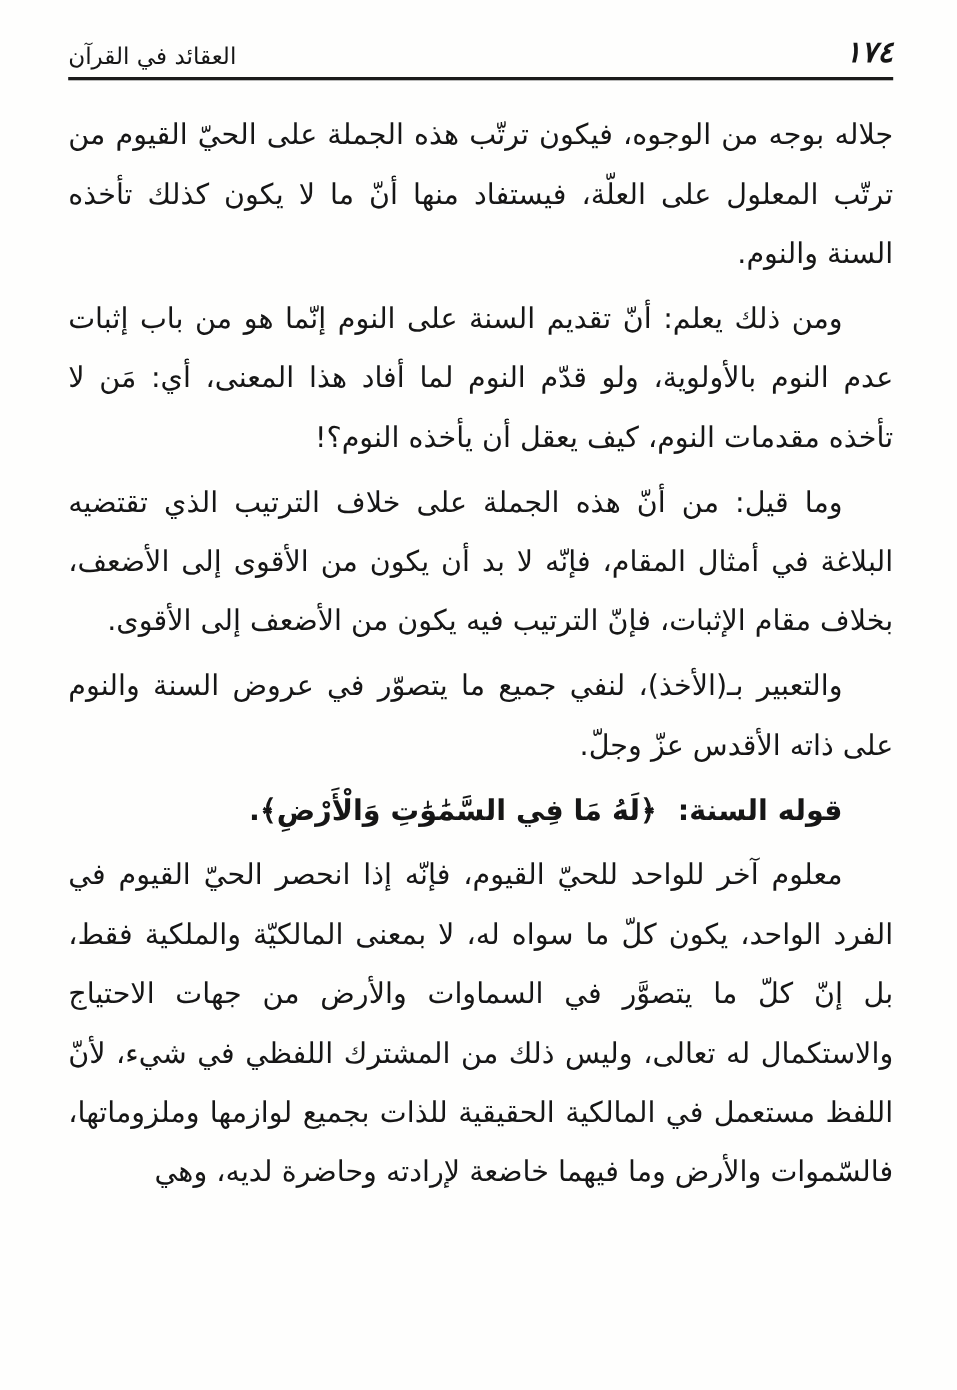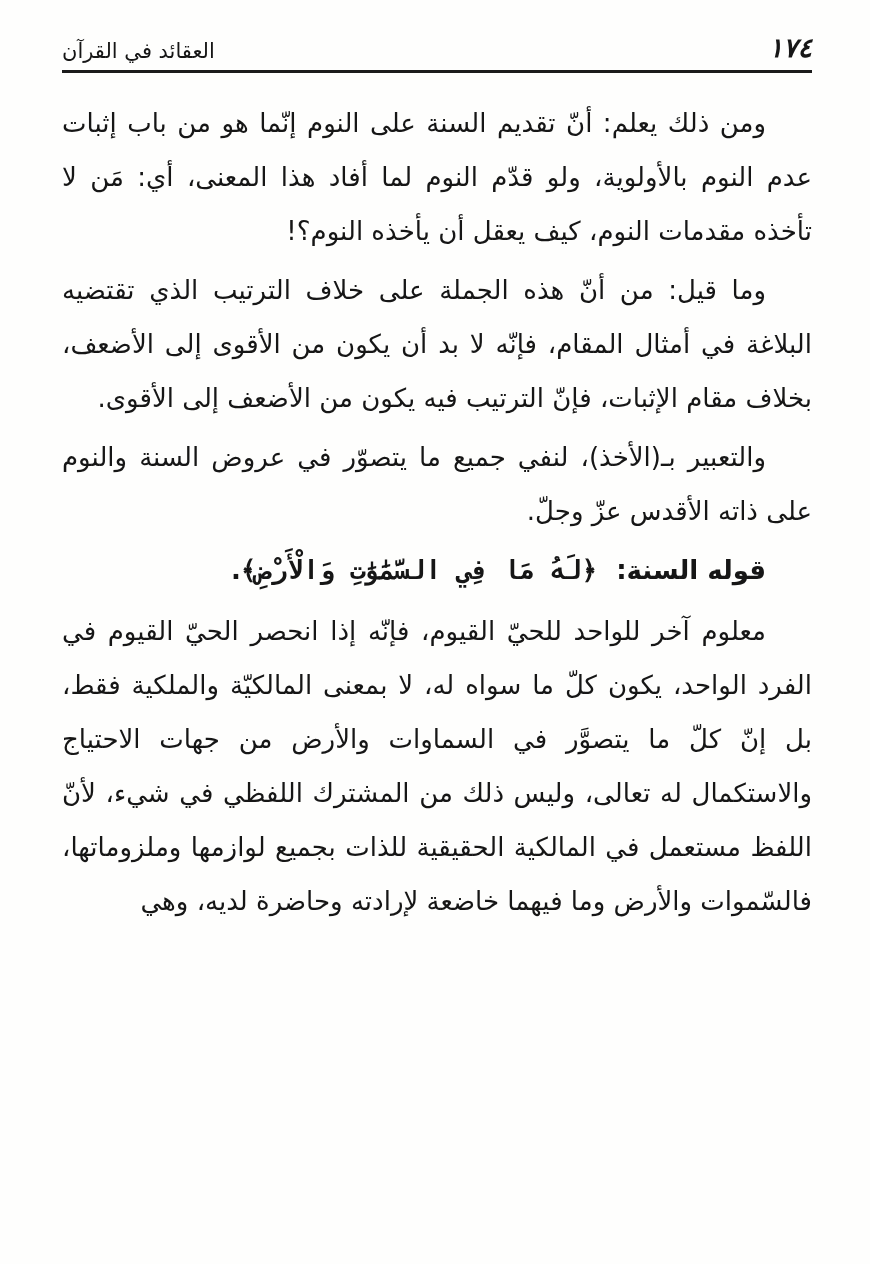--- a/index.html
+++ b/index.html
@@ -47,36 +47,37 @@
     text-align: justify;
   }
   .para {
     margin: 0 0 5px 0;
     text-indent: 46px;
   }
   .para.no-indent { text-indent: 0; }
 
   .verse-line { font-weight: 700; }
   .verse-lead { margin-left: 10px; }
-  .verse-text { white-space: nowrap; font-family: Liberation Mono, monospace; }
+  .verse-text { white-space: nowrap; }
 </style>
 </head>
 <body>
 
 <div class="page">
 
   <header class="page-header">
     <div class="page-number">١٧٤</div>
     <div class="book-title">العقائد في القرآن</div>
   </header>
 
   <div class="header-rule"></div>
 
   <main class="page-body">
 
+    <p class="para no-indent">جلاله بوجه من الوجوه، فيكون ترتّب هذه الجملة على الحيّ القيوم من ترتّب المعلول على العلّة، فيستفاد منها أنّ ما لا يكون كذلك تأخذه السنة والنوم.</p>
 
     <p class="para">ومن ذلك يعلم: أنّ تقديم السنة على النوم إنّما هو من باب إثبات عدم النوم بالأولوية، ولو قدّم النوم لما أفاد هذا المعنى، أي: مَن لا تأخذه مقدمات النوم، كيف يعقل أن يأخذه النوم؟!</p>
 
     <p class="para">وما قيل: من أنّ هذه الجملة على خلاف الترتيب الذي تقتضيه البلاغة في أمثال المقام، فإنّه لا بد أن يكون من الأقوى إلى الأضعف، بخلاف مقام الإثبات، فإنّ الترتيب فيه يكون من الأضعف إلى الأقوى.</p>
 
 
     <p class="para">والتعبير بـ(الأخذ)، لنفي جميع ما يتصوّر في عروض السنة والنوم على ذاته الأقدس عزّ وجلّ.</p>
 
     <p class="para verse-line">
       <span class="verse-lead">قوله السنة:</span>

